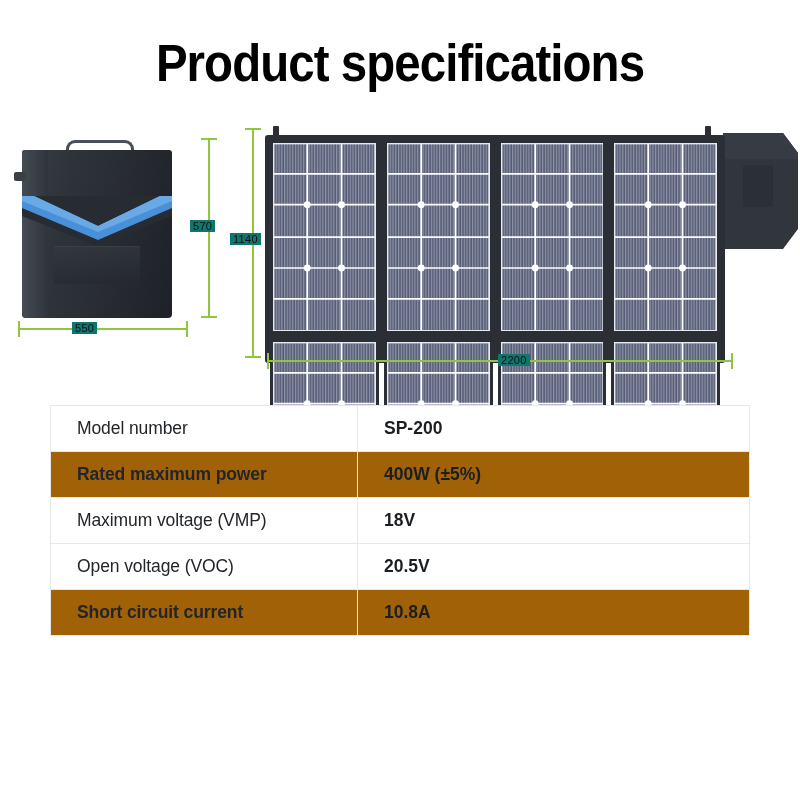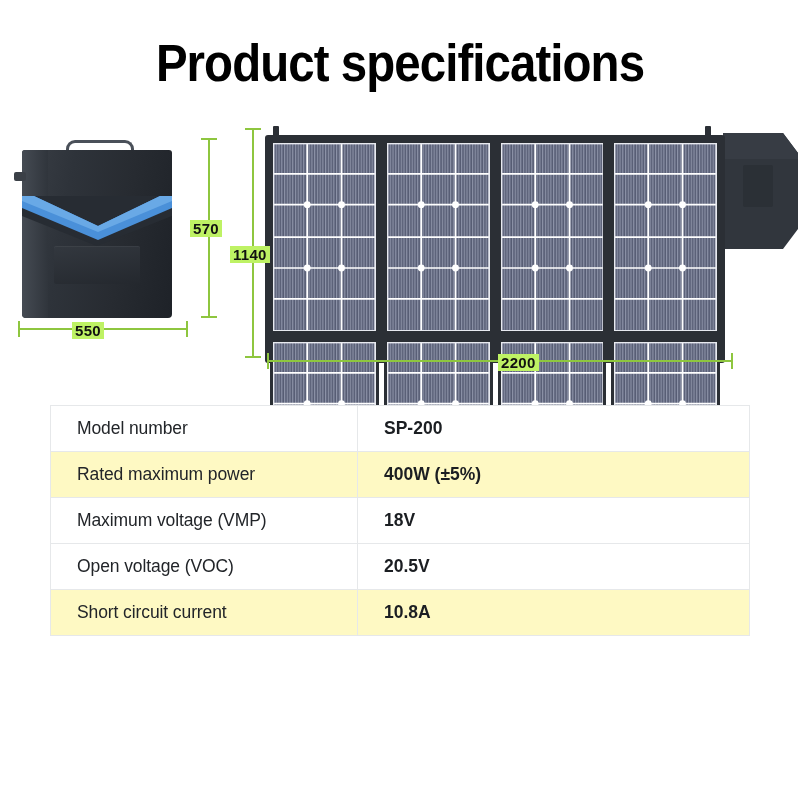--- a/index.html
+++ b/index.html
@@ -84,24 +84,24 @@
     width:86px;height:38px;
     background:linear-gradient(170deg,#33383f,#24282e);
     border-radius:2px;
     box-shadow:0 1px 0 rgba(255,255,255,.05) inset;
   }
 
   
   .dim-line{position:absolute;background:#8ec63f;}
   .dim-label{
     position:absolute;
-    font-size:15px;font-weight:bold;color:#111;
+    font-size:11px;font-weight:normal;color:#111;
     font-family:"Liberation Sans", sans-serif;
     letter-spacing:.3px;
-    background:#bef264;
+    background:#0f766e;
     padding:0 3px;
   }
 
   
   #unfolded-panel{
     position:absolute;
     left:265px;top:25px;
     width:470px;height:235px;
   }
   .panel-frame{
@@ -160,21 +160,21 @@
     vertical-align:middle;
     white-space:nowrap;
     letter-spacing:-0.1px;
   }
   #spec-table td.spec-key{width:280px;}
   #spec-table td.spec-val{
     font-weight:bold;
     color:#1b1e22;
     letter-spacing:0px;
   }
-  #spec-table tr.row-alt td{background:#fef9c3;}
+  #spec-table tr.row-alt td{background:#a16207;font-weight:bold;}
   #spec-table tr.row-plain td{background:#ffffff;}
 </style>
 </head>
 <body>
 
 <div id="page-title">Product specifications</div>
 
 <div id="product-figure">
 
   <div id="folded-bag">
@@ -398,21 +398,21 @@
             </g>
             <rect x="0" y="0" width="60" height="110" fill="none" stroke="#e8eaf0" stroke-width="1.6"></rect>
           </svg>
         </div>
     </div>
   </div>
 
   <div class="dim-line" style="left:252px;top:18px;width:2px;height:230px;"></div>
   <div class="dim-line" style="left:245px;top:18px;width:16px;height:2px;"></div>
   <div class="dim-line" style="left:245px;top:246px;width:16px;height:2px;"></div>
-  <div class="dim-label" style="left:230px;top:136px;">1140</div>
+  <div class="dim-label" style="left:230px;top:123px;">1140</div>
 
   <div class="dim-line" style="left:267px;top:250px;width:466px;height:2px;"></div>
   <div class="dim-line" style="left:267px;top:243px;width:2px;height:16px;"></div>
   <div class="dim-line" style="left:731px;top:243px;width:2px;height:16px;"></div>
   <div class="dim-label" style="left:498px;top:244px;">2200</div>
 
 </div>
 
 <table id="spec-table">
   <tbody>

